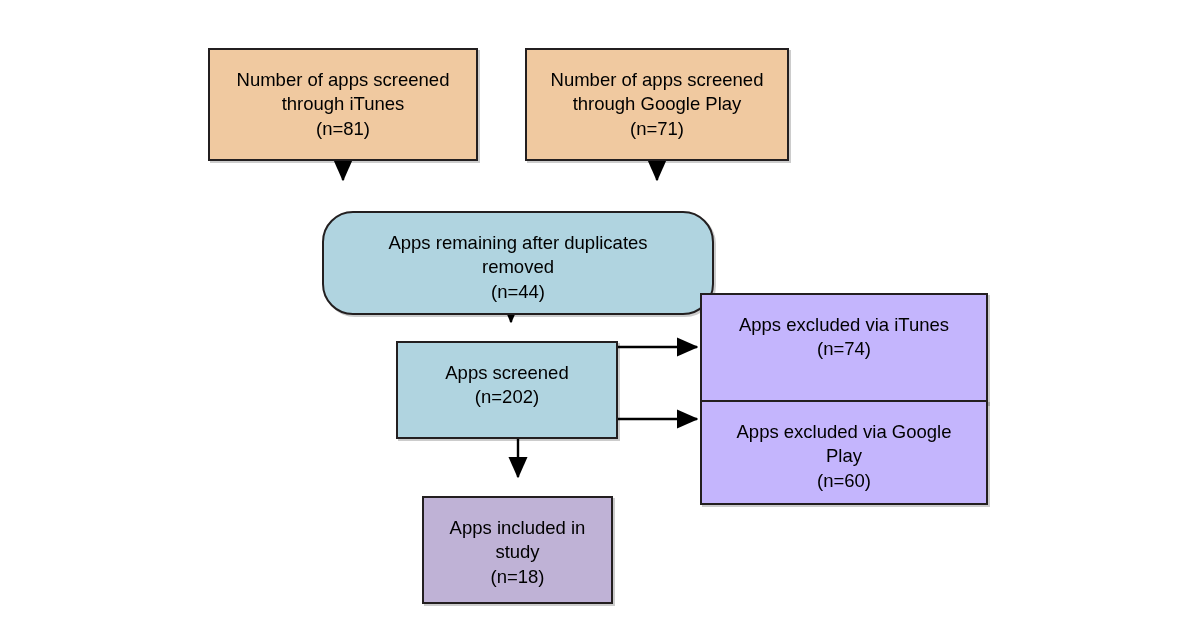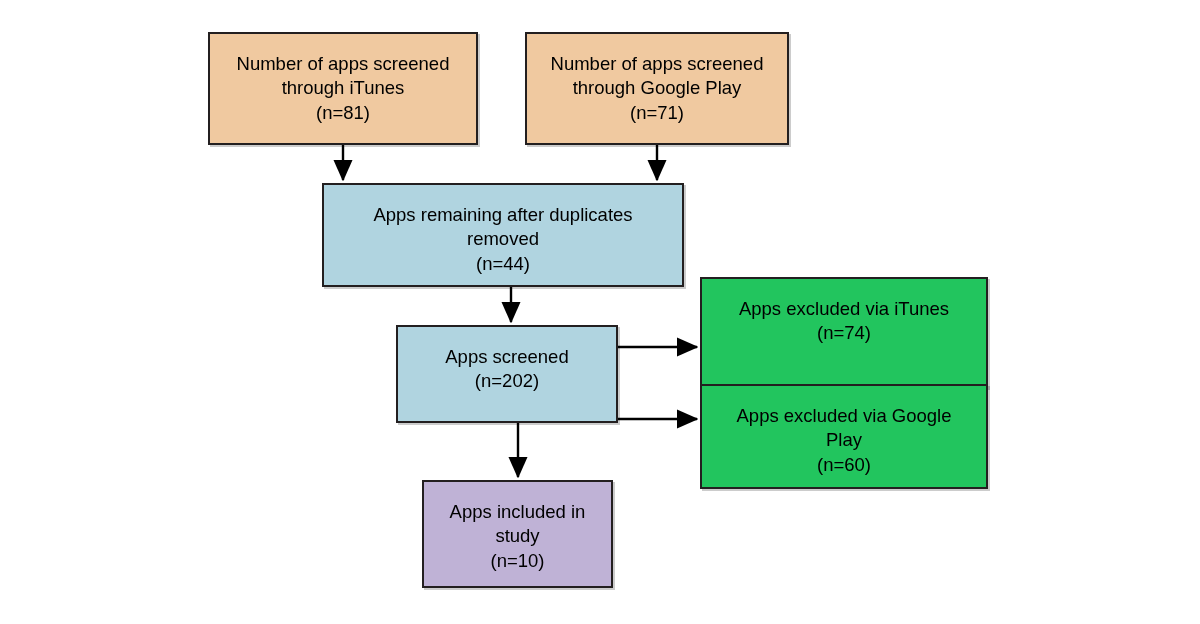--- a/index.html
+++ b/index.html
@@ -32,24 +32,25 @@
     box-shadow: 2px 2px 0 rgba(0,0,0,0.20);
   }
   .node .label {
     display: block;
     width: 100%;
     white-space: pre-line;
   }
   .node.top-anchor {
     align-items: flex-start;
     padding-top: 18px;
+    margin-top: 16px;
   }
   .node.orange  { background: #f0c9a0; }
   .node.blue    { background: #b0d4e0; }
-  .node.red     { background: #22c55e; }
+  .node.red     { background: #c4b5fd; }
   .node.purple  { background: #bfb2d6; }
 
   svg.edges {
     position: absolute;
     left: 0;
     top: 0;
     width: 1200px;
     height: 624px;
     pointer-events: none;
   }
@@ -89,21 +90,21 @@
 through iTunes
 (n=81)</span>
   </div>
 
   <div class="node orange top-anchor" style="left:525px; top:32px; width:264px; height:113px;">
     <span class="label">Number of apps screened
 through Google Play
 (n=71)</span>
   </div>
 
-  <div class="node blue top-anchor" style="left:322px; top:183px; width:362px; height:104px;">
+  <div class="node blue top-anchor" style="left:322px; top:195px; width:392px; height:104px;border-radius:31px;">
     <span class="label">Apps remaining after duplicates
 removed
 (n=44)</span>
   </div>
 
   <div class="node blue top-anchor" style="left:396px; top:325px; width:222px; height:98px;">
     <span class="label">Apps screened
 (n=202)</span>
   </div>
 
@@ -114,16 +115,16 @@
 
   <div class="node red top-anchor" style="left:700px; top:384px; width:288px; height:105px;">
     <span class="label">Apps excluded via Google
 Play
 (n=60)</span>
   </div>
 
   <div class="node purple top-anchor" style="left:422px; top:480px; width:191px; height:108px;">
     <span class="label">Apps included in
 study
-(n=10)</span>
+(n=18)</span>
   </div>
 
 </div>
 
 </body></html>

